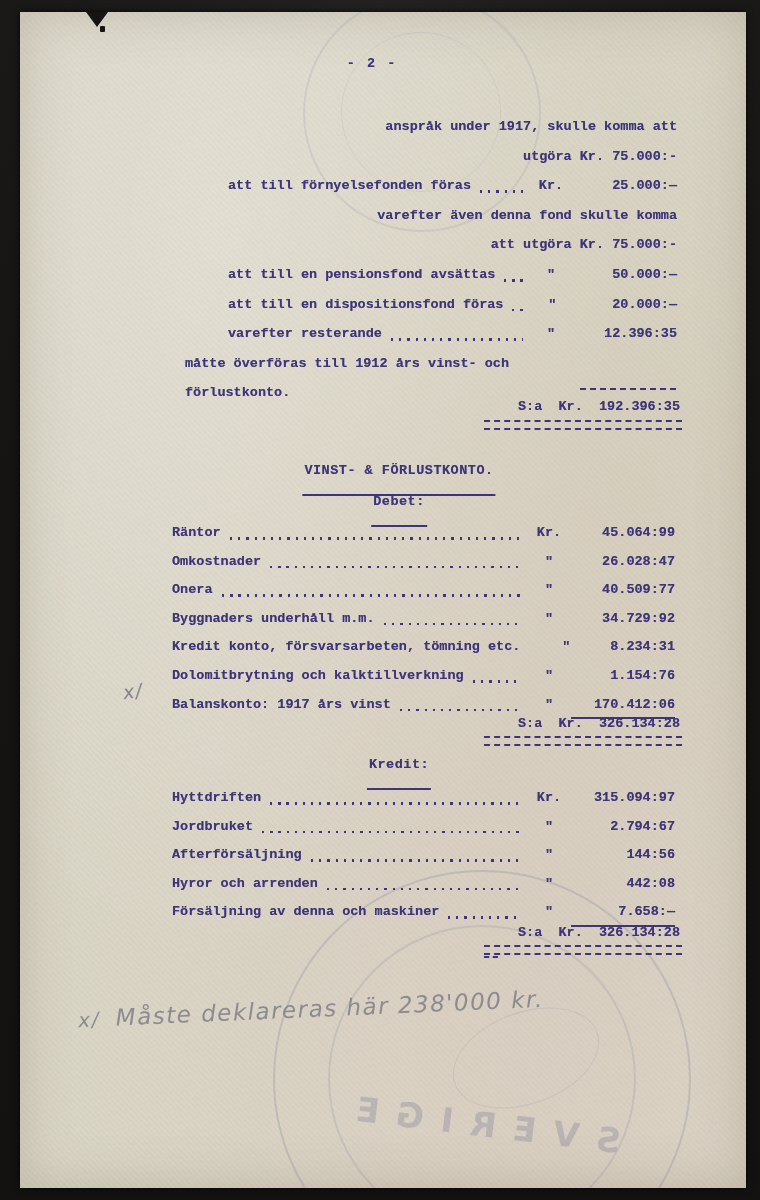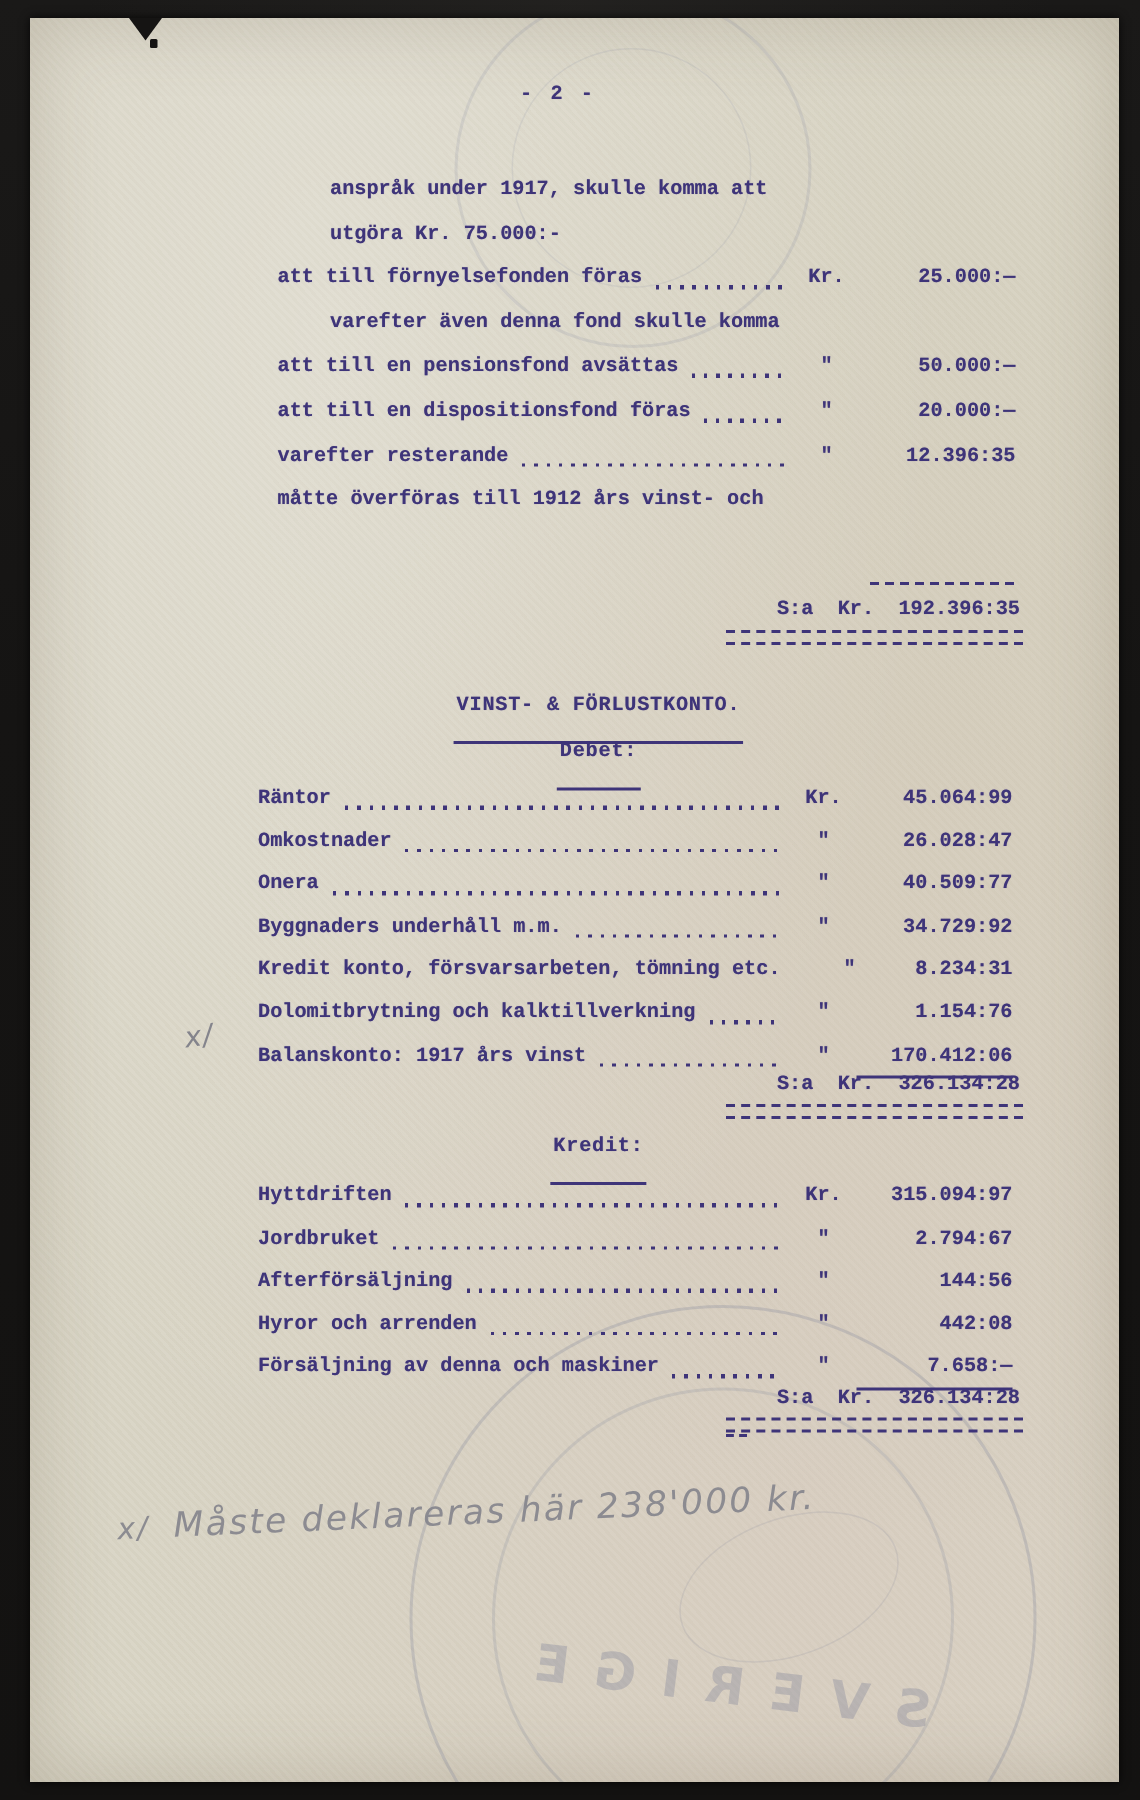--- a/index.html
+++ b/index.html
@@ -28,22 +28,22 @@
     border-top:15px solid #151413; z-index:5;
   }
   .notch-dot{position:absolute;left:80px;top:14px;width:5px;height:6px;background:#151413;border-radius:1px;z-index:5;}
   .ink{color:#3e3479;font-weight:bold;font-size:13.5px;text-shadow:0 0 0.5px rgba(62,52,121,0.55);}
   .pencil{color:#84848c;font-family:"DejaVu Sans",sans-serif;font-style:italic;}
   
   .pagenum{position:absolute;top:44px;left:352px;transform:translateX(-50%);letter-spacing:2px;white-space:pre;}
   
   .intro{position:absolute;top:100px;left:165px;width:492px;}
   .iline{line-height:29.6px;height:29.6px;white-space:pre;}
-  .ind2{margin-left:35px;}
-  .irow{display:flex;line-height:29.6px;height:29.6px;}
+  .ind2{margin-left:35px;text-align:right;}
+  .irow{display:flex;line-height:29.6px;height:29.6px;margin-left:43px;}
   
   .lbl{white-space:pre;}
   .leader{flex:1;position:relative;margin:0 6px 0 9px;min-width:12px;}
   .leader::before{content:"";position:absolute;left:0;right:0;bottom:8px;height:2.6px;
     background:repeating-linear-gradient(90deg,#3e3479 0 2.3px,transparent 2.3px 8.2px);}
   .no-leader .leader::before{background:none;}
   .cur{width:44px;text-align:center;white-space:pre;}
   .amt{width:104px;text-align:right;white-space:pre;}
   .amt-u{border-bottom:2px solid #3e3479;padding-bottom:1px;}
   
@@ -94,39 +94,41 @@
   <div class="intro ink">
     <div class="iline ind2">anspråk under 1917, skulle komma att</div>
     <div class="iline ind2">utgöra Kr. 75.000:-</div>
     <div class="irow">
       <span class="lbl">att till förnyelsefonden föras</span>
       <span class="leader"></span>
       <span class="cur">Kr.</span>
       <span class="amt">25.000:—</span>
     </div>
     <div class="iline ind2">varefter även denna fond skulle komma</div>
+    <div class="iline ind2">att utgöra Kr. 75.000:-</div>
     <div class="irow">
       <span class="lbl">att till en pensionsfond avsättas</span>
       <span class="leader"></span>
       <span class="cur">"</span>
       <span class="amt">50.000:—</span>
     </div>
     <div class="irow">
       <span class="lbl">att till en dispositionsfond föras</span>
       <span class="leader"></span>
       <span class="cur">"</span>
       <span class="amt">20.000:—</span>
     </div>
     <div class="irow">
       <span class="lbl">varefter resterande</span>
       <span class="leader"></span>
       <span class="cur">"</span>
       <span class="amt">12.396:35</span>
     </div>
     <div class="iline">måtte överföras till 1912 års vinst- och</div>
+    <div class="iline">förlustkonto.</div>
   </div>
 
   <div class="sum-rule" style="top:376px;"></div>
   <div class="sum-text ink" style="top:387px;">S:a  Kr.  192.396:35</div>
   <div class="ddash" style="top:408px;"></div>
 
   <div class="title ink" style="top:451px;">VINST- &amp; FÖRLUSTKONTO.</div>
   <div class="title ink" style="top:482px;">Debet:</div>
 
   <div class="table ink" style="top:507px;">

